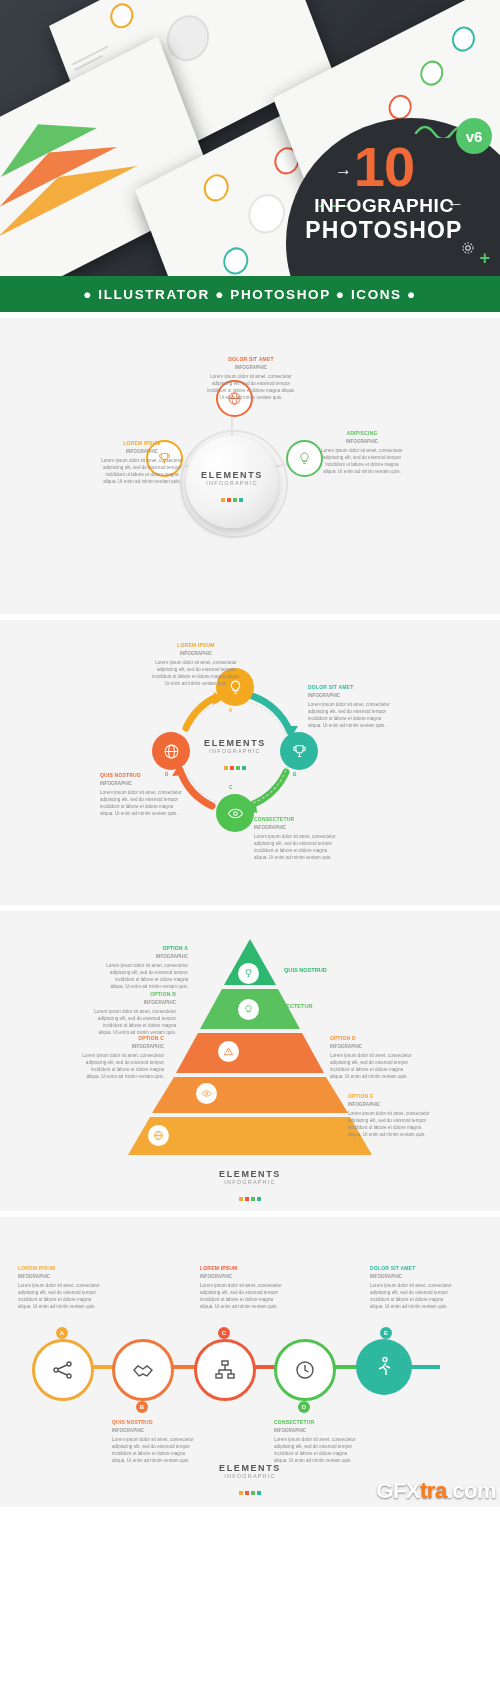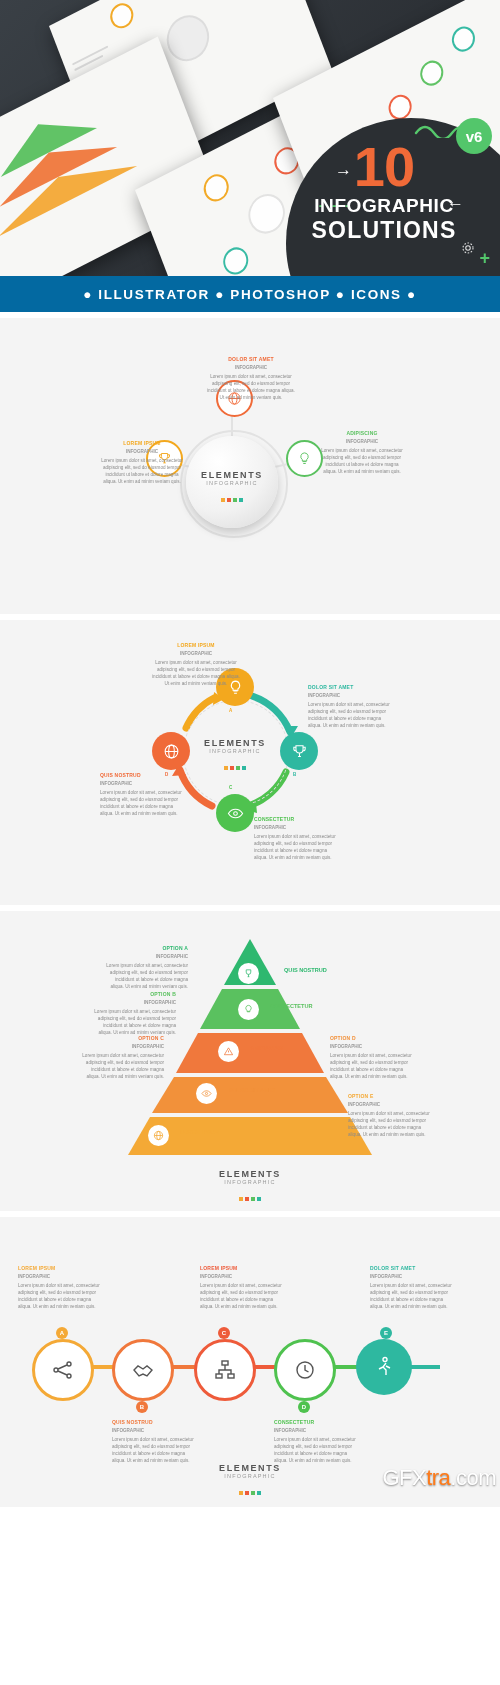--- a/index.html
+++ b/index.html
@@ -25,21 +25,21 @@
   .inf1{font-size:19px;letter-spacing:.6px;font-weight:bold;color:#fff;margin-top:2px;}
   .inf2{font-size:23px;letter-spacing:1.2px;font-weight:bold;color:#fff;}
   .vbadge{position:absolute;right:8px;top:118px;width:36px;height:36px;border-radius:50%;background:#53c66b;color:#fff;
     font-size:15px;font-weight:bold;display:flex;align-items:center;justify-content:center;}
   .arrowL,.arrowR{position:absolute;color:#fff;font-size:17px;}
   .dashes{position:absolute;color:#53c66b;font-size:15px;letter-spacing:2px;font-weight:bold;}
   .squiggle{position:absolute;right:26px;top:124px;}
   .plus{position:absolute;right:10px;top:248px;color:#53c66b;font-size:18px;font-weight:bold;}
   .gear{position:absolute;right:24px;top:240px;color:#fff;opacity:.85;}
 
-  .greenbar{position:absolute;left:0;bottom:0;width:500px;height:36px;background:#0369a1;
+  .greenbar{position:absolute;left:0;bottom:0;width:500px;height:36px;background:#15803d;
     display:flex;align-items:center;justify-content:center;}
   .greenbar .t{color:#fff;font-size:13.5px;font-weight:bold;letter-spacing:1.6px;}
 
   
   .sec{position:relative;width:500px;background:#f4f4f4;border-top:6px solid #fff;}
   .sec-inner{position:relative;width:500px;}
   .lbl{position:absolute;font-size:4.6px;line-height:1.55;color:#8b8b8b;width:84px;}
   .lbl .h{font-weight:bold;font-size:5px;letter-spacing:.2px;display:block;}
   .lbl .h2{font-weight:bold;font-size:4.6px;color:#9a9a9a;display:block;margin-bottom:2px;}
   .center-logo{position:absolute;text-align:center;}
@@ -59,21 +59,21 @@
   
   .sec2{height:285px;}
   .dashring{position:absolute;left:183px;top:80px;width:104px;height:104px;border-radius:50%;border:1.5px dashed #dddddd;}
 
   
   .sec3{height:300px;}
 
   
   .sec4{height:290px;background:#f4f4f4;}
 
-  .gfx{position:absolute;right:4px;bottom:16px;font-size:22px;font-weight:normal;color:#ffffff;
+  .gfx{position:absolute;right:4px;bottom:3px;font-size:22px;font-weight:bold;color:#ffffff;
     text-shadow:0 1px 2px rgba(0,0,0,.45);letter-spacing:-.5px;}
   .gfx .o{color:#ff7b1a;}
   svg{display:block;}
 </style>
 </head>
 <body>
 
 <div class="page">
 
   <div class="hero">
@@ -132,21 +132,21 @@
 
     <div class="arrowR" style="right:148px;top:160px;">→</div>
     <div class="arrowL" style="right:36px;top:192px;">←</div>
     <div class="dashes" style="right:148px;top:196px;">- - -</div>
 
     <div class="vbadge">v6</div>
 
     <div class="hero-text">
       <div class="big10">10</div>
       <div class="inf1">INFOGRAPHIC</div>
-      <div class="inf2">SOLUTIONS</div>
+      <div class="inf2">PHOTOSHOP</div>
     </div>
 
     <div class="gear">
       <svg width="16" height="16" viewBox="0 0 24 24" fill="none" stroke="#ffffff" stroke-width="1.6">
         <circle cx="12" cy="12" r="3.4"></circle>
           <circle cx="12" cy="12" r="7.5" stroke-dasharray="2.4 2.4"></circle>
       </svg>
     </div>
     <div class="plus">+</div>
 

